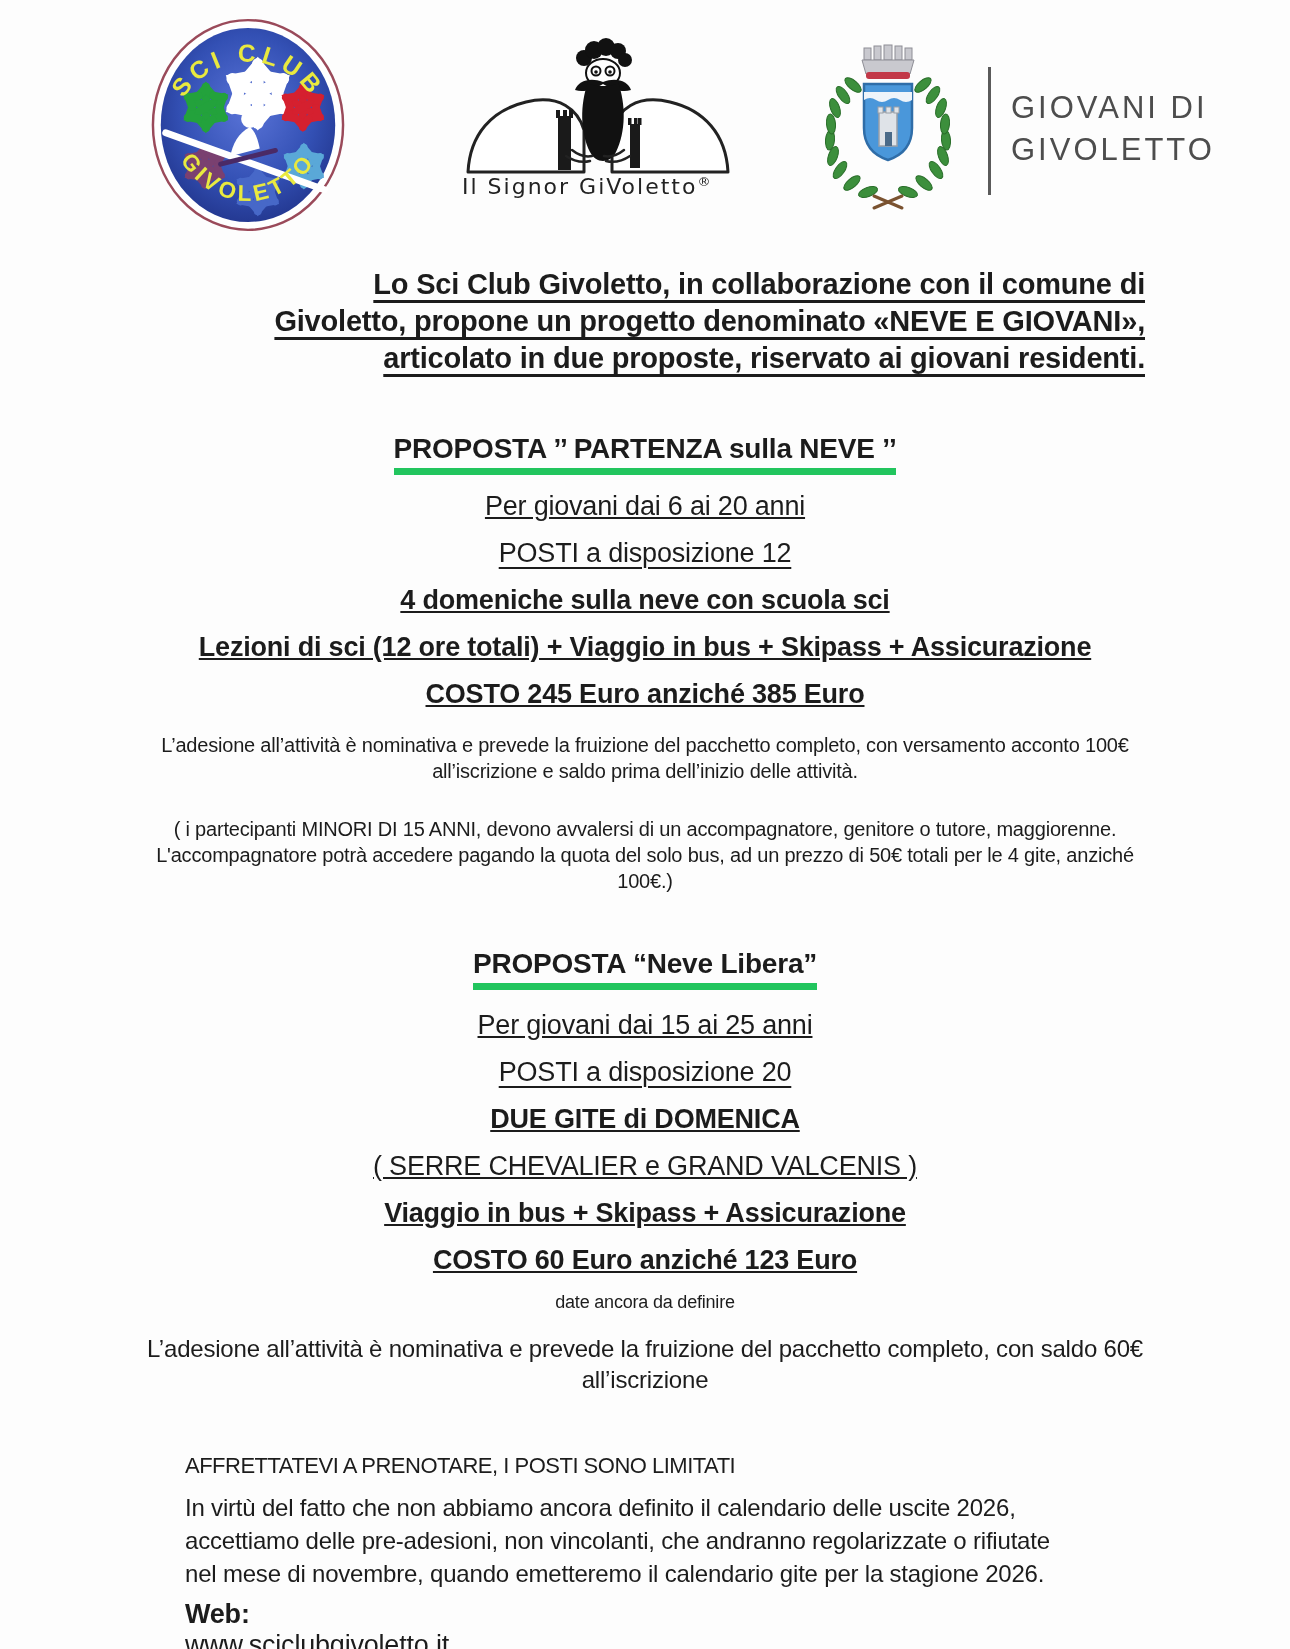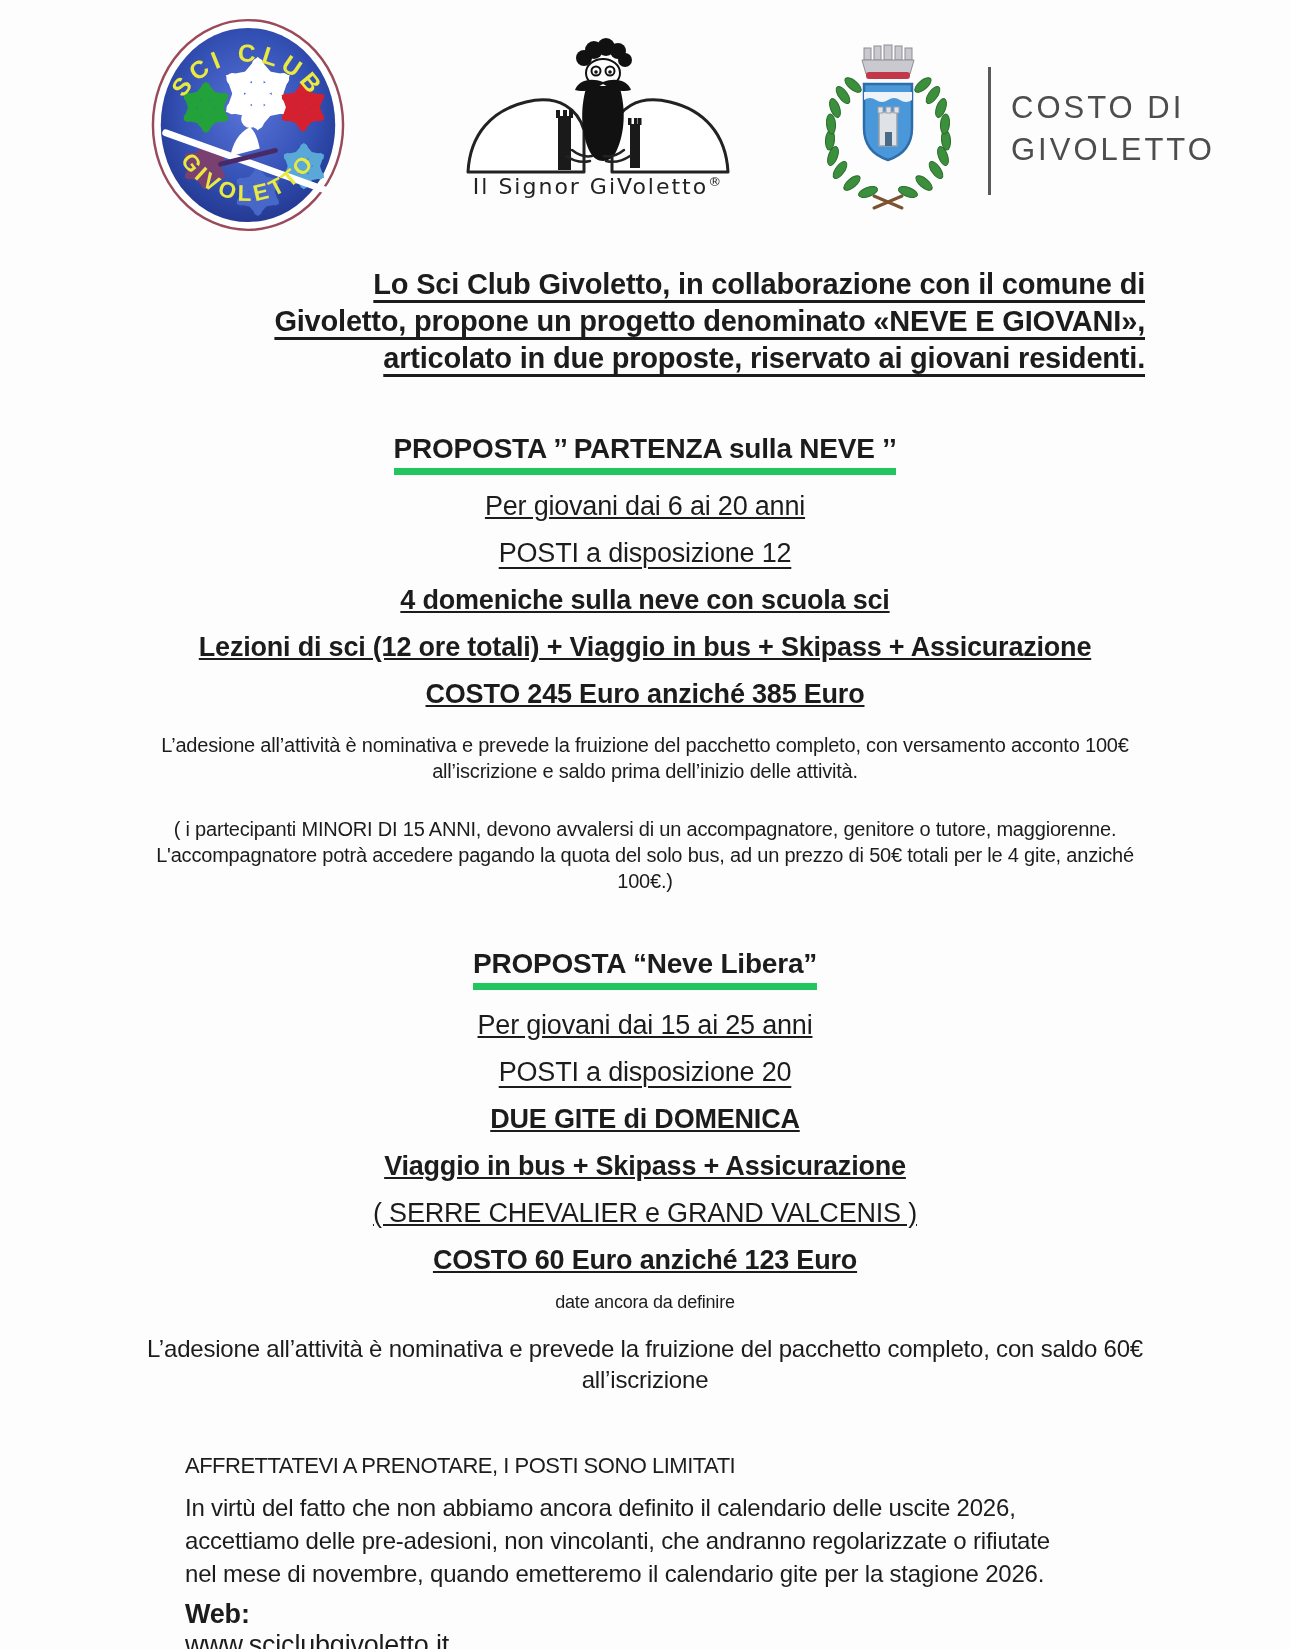--- a/index.html
+++ b/index.html
@@ -13,21 +13,21 @@
     overflow:hidden;
     box-sizing:border-box;
   }
   
   .logo-row{
     display:flex;
     align-items:flex-start;
     padding:16px 40px 0 150px;
   }
   .sci-badge{width:196px;height:218px;flex:0 0 auto;}
-  .signor-logo{margin-left:116px;margin-top:8px;width:272px;text-align:center;flex:0 0 auto;}
+  .signor-logo{margin-left:116px;margin-top:8px;width:272px;flex:0 0 auto;}
   .signor-caption{
     font-family:"DejaVu Sans",sans-serif;
     font-size:22px;letter-spacing:2px;color:#222;
     margin-top:-6px;white-space:nowrap;
   }
   .signor-caption .reg{font-size:13px;vertical-align:super;}
   .comune-logo{margin-left:68px;margin-top:12px;display:flex;align-items:center;flex:0 0 auto;}
   .comune-divider{width:3px;height:128px;background:#5a5a5a;margin:14px 20px 0 14px;}
   .comune-text{
     font-size:31px;color:#4d4d4d;letter-spacing:3px;
@@ -209,21 +209,21 @@
           <path d="M62,64 h48 v8 q-6,4 -12,0 t-12,0 t-12,0 t-12,0 Z" fill="#eef4fa"></path>
           <rect x="77" y="84" width="18" height="34" fill="#dfe3e8" stroke="#9aa0a8" stroke-width="1.5"></rect>
           <rect x="76" y="79" width="5" height="6" fill="#dfe3e8" stroke="#9aa0a8" stroke-width="1"></rect>
           <rect x="84" y="79" width="5" height="6" fill="#dfe3e8" stroke="#9aa0a8" stroke-width="1"></rect>
           <rect x="92" y="79" width="5" height="6" fill="#dfe3e8" stroke="#9aa0a8" stroke-width="1"></rect>
           <rect x="83" y="104" width="7" height="14" fill="#4a6a88"></rect>
         </g>
       </svg>
       <div class="comune-divider"></div>
       <div class="comune-text">
-        <div>COSTO DI</div>
+        <div>GIOVANI DI</div>
         <div>GIVOLETTO</div>
       </div>
     </div>
   </header>
 
   <main class="content">
 
     <section class="intro">
       <div>Lo Sci Club Givoletto, in collaborazione con il comune di</div>
       <div>Givoletto, propone un progetto denominato «NEVE E GIOVANI»,</div>
@@ -243,22 +243,22 @@
       <p class="note-sm" style="margin:32px 0 0 0;">( i partecipanti MINORI DI 15 ANNI, devono avvalersi di un accompagnatore, genitore o tutore, maggiorenne. L'accompagnatore  potrà accedere pagando la quota del solo bus, ad un prezzo di 50€ totali per le 4 gite, anziché 100€.)</p>
     </section>
 
     <section>
       <h2 class="sec-title sec2-title" style="margin-bottom:0;">
         <span>PROPOSTA “Neve Libera”</span>
       </h2>
       <div class="line" style="margin-top:20px;">Per giovani dai 15 ai 25 anni</div>
       <div class="line u">POSTI a disposizione 20</div>
       <div class="line b">DUE GITE di DOMENICA</div>
+      <div class="line">( SERRE CHEVALIER e GRAND VALCENIS )</div>
       <div class="line b">Viaggio in bus + Skipass + Assicurazione</div>
-      <div class="line">( SERRE CHEVALIER e GRAND VALCENIS )</div>
       <div class="line b">COSTO 60 Euro anziché 123 Euro</div>
       <div class="dates">date ancora da definire</div>
       <p class="note-md" style="margin-bottom:0;">L’adesione all’attività è nominativa e prevede la fruizione del pacchetto completo, con saldo 60€ all’iscrizione</p>
     </section>
 
     <section class="cta">
       <h1 class="cta-heading" style="margin:0;">AFFRETTATEVI A PRENOTARE, I POSTI SONO LIMITATI</h1>
       <p class="cta-body" style="margin-bottom:0;">In virtù del fatto che non abbiamo ancora definito il calendario delle uscite 2026, accettiamo delle pre-adesioni, non vincolanti, che andranno regolarizzate o rifiutate nel mese di novembre, quando emetteremo il calendario gite per la stagione 2026.</p>
 
       <div class="contact-row">

